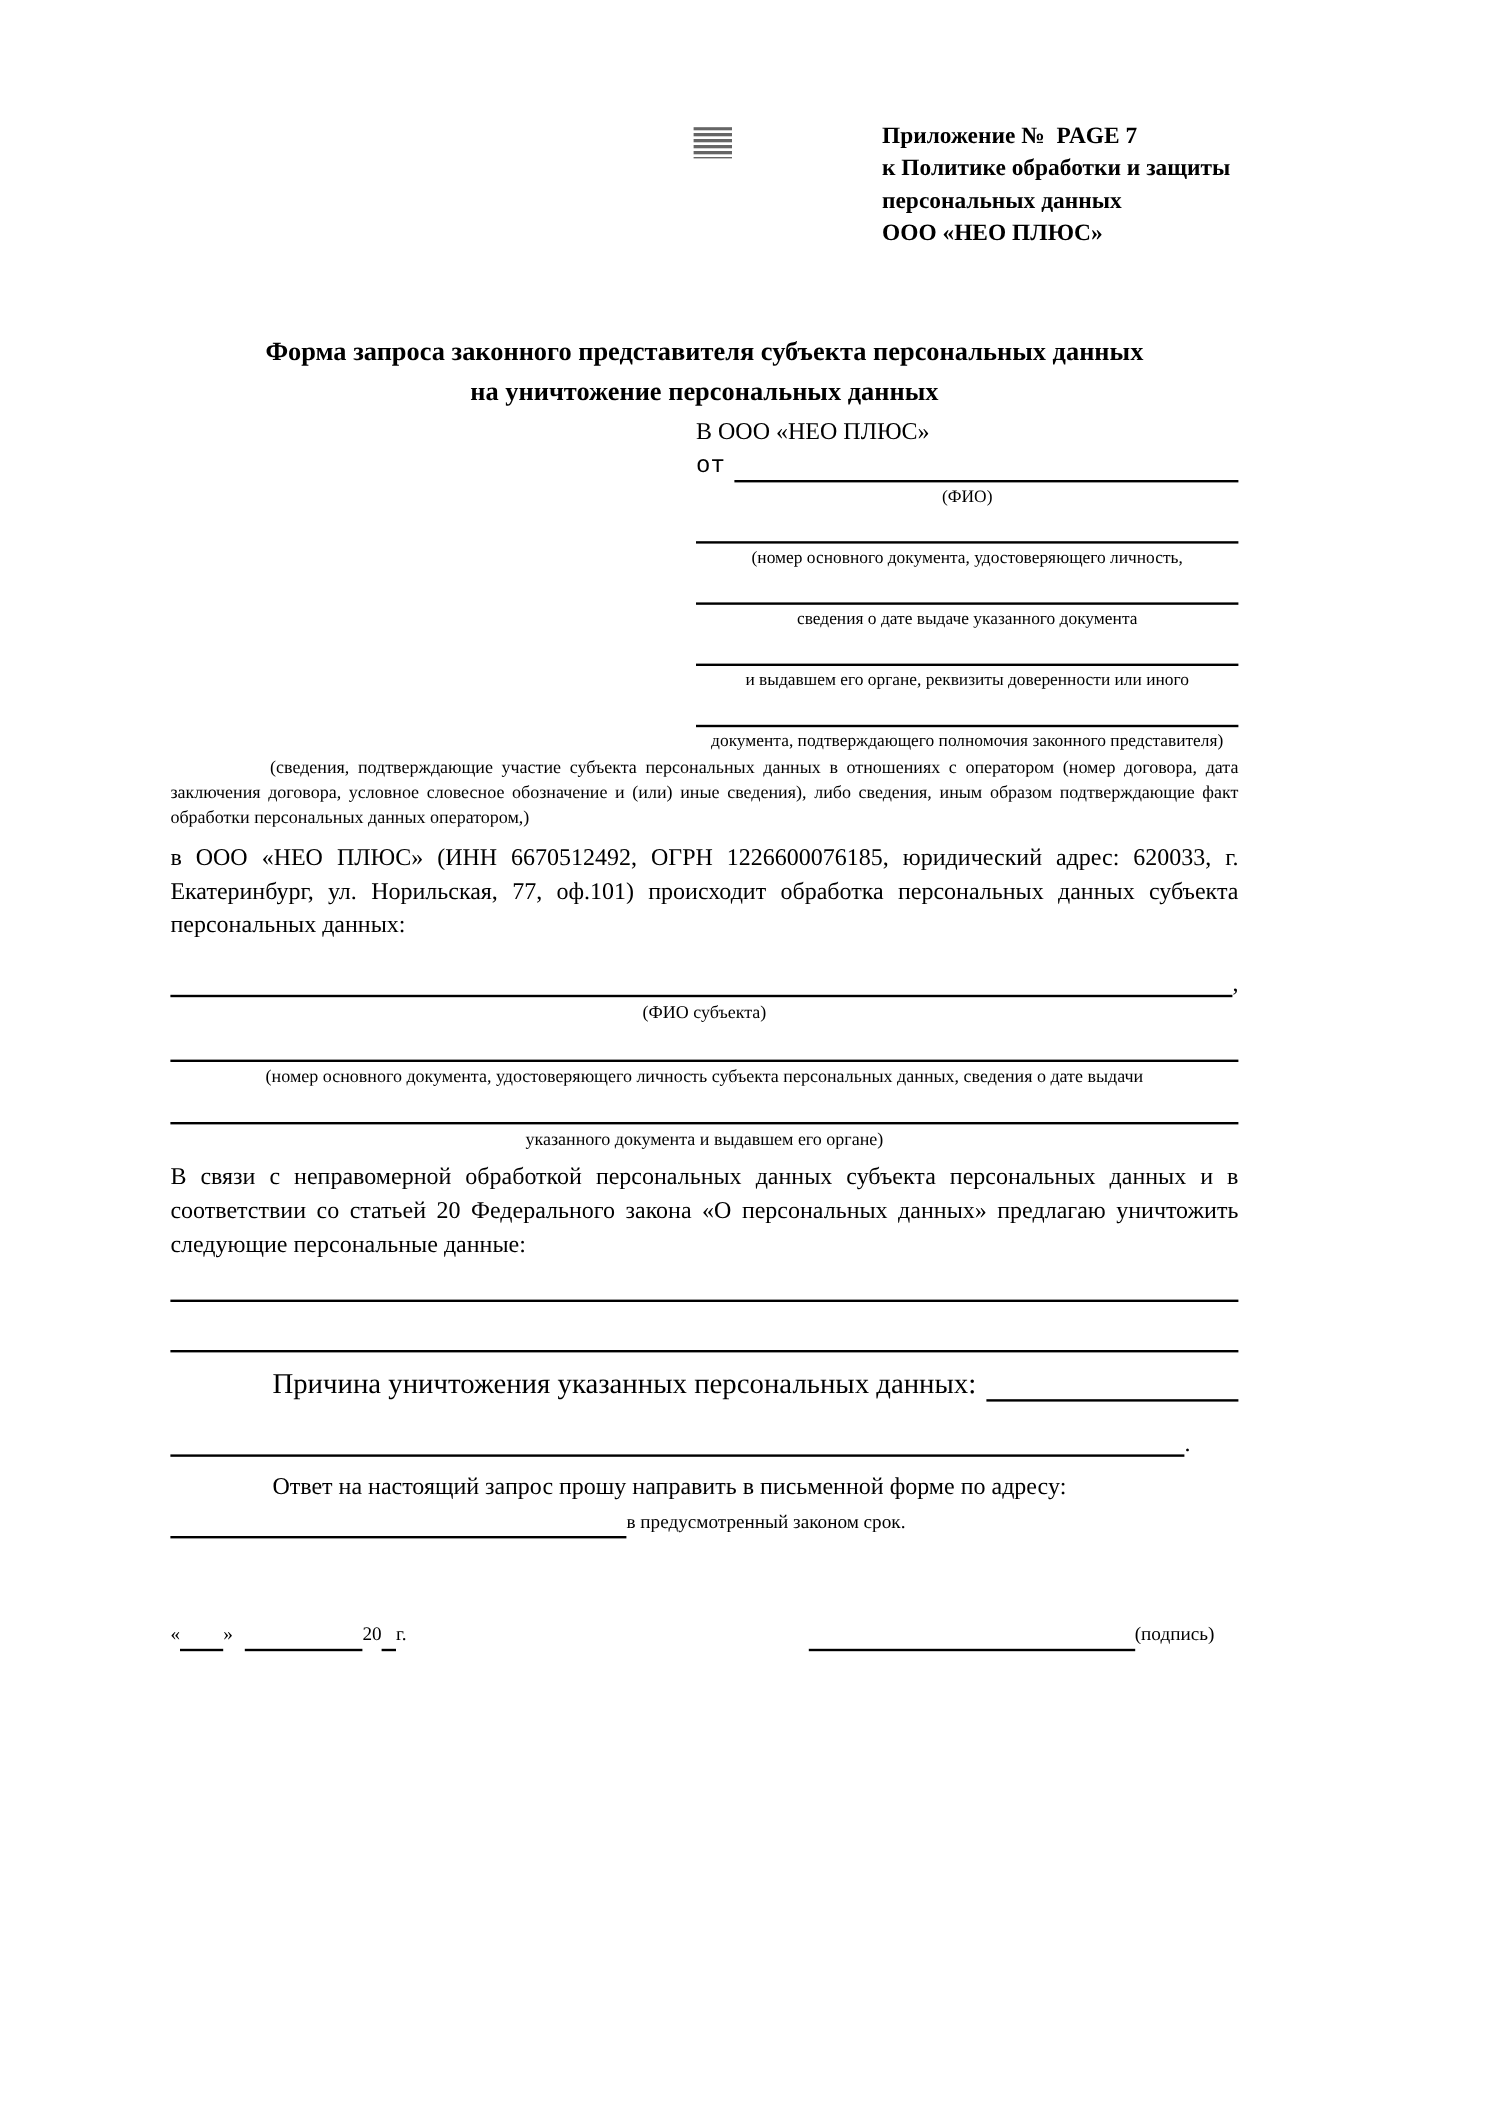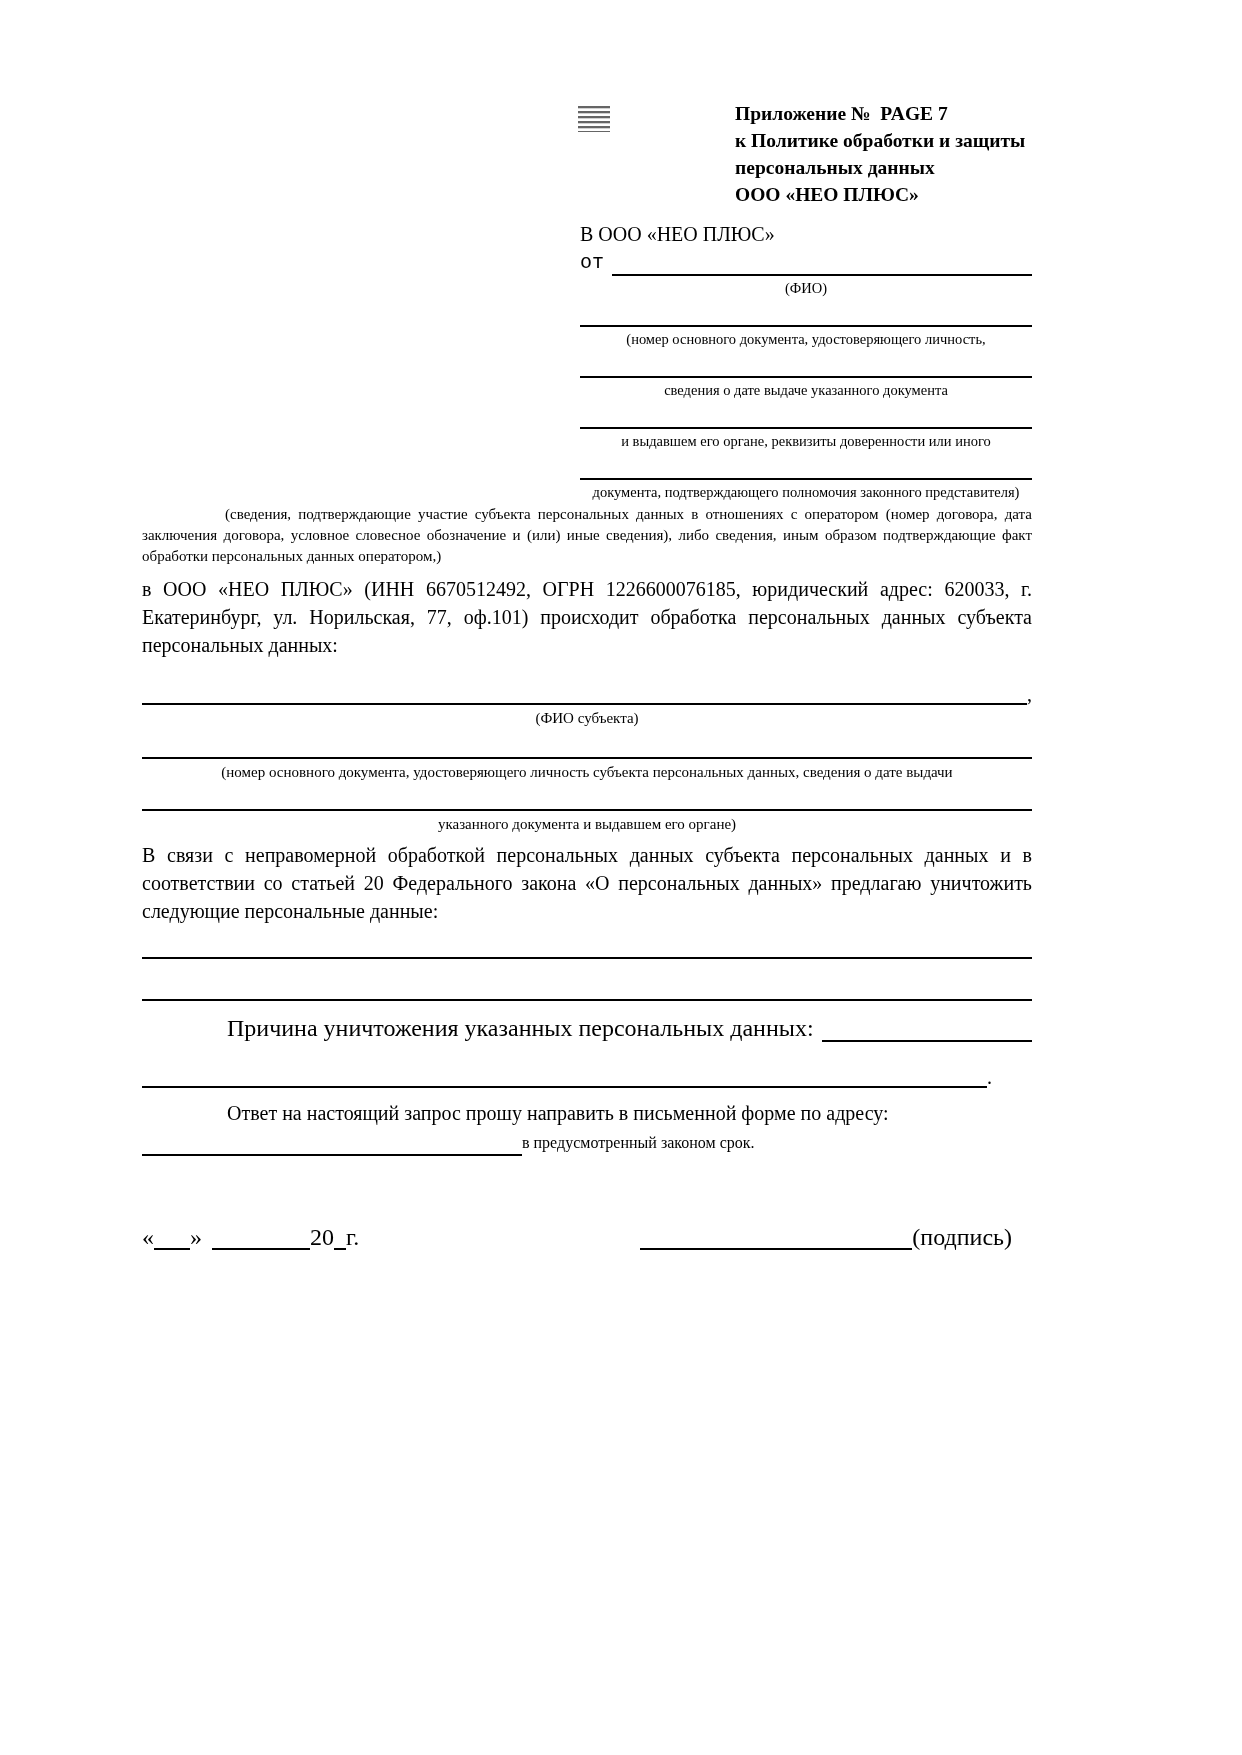--- a/index.html
+++ b/index.html
@@ -36,40 +36,44 @@
   .mt24 { margin-top:24px; } .mt28 { margin-top:28px; } .mt30 { margin-top:30px; }
   .mt32 { margin-top:32px; } .mt40 { margin-top:40px; }
   .cap-wide { text-align:center; font-size:15px; line-height:18px; margin-top:4px; }
   .reason-row { display:flex; align-items:flex-end; margin-top:14px; font-size:24px; line-height:27px; }
   .reason-row .label { margin-left:85px; white-space:nowrap; padding-right:8px; }
   .period-row { display:flex; align-items:flex-end; margin-top:24px; padding-right:40px; font-size:20px; line-height:22px; }
   .reply-line { font-size:20px; line-height:27px; margin-top:12px; text-indent:85px; }
   .reply-row { display:flex; align-items:flex-end; font-size:16px; line-height:26px; margin-top:3px; }
   .reply-row .addr-line { width:380px; border-bottom:2px solid #000; }
   
-  .footer { display:flex; justify-content:space-between; align-items:flex-end; margin-top:68px; padding-right:20px; font-size:24px; line-height:26px;gap:24px; }
+  .footer { display:flex; justify-content:space-between; align-items:flex-end; margin-top:68px; padding-right:20px; font-size:16px; line-height:26px;gap:24px; }
   .u { display:inline-block; border-bottom:2px solid #000; height:20px; vertical-align:bottom; }
   .u-day { width:36px; } .u-month { width:98px; margin-left:10px; } .u-year { width:12px; }
   .sig-line { display:inline-block; width:272px; border-bottom:2px solid #000; height:20px; vertical-align:bottom; }
 </style>
 </head>
 <body>
 
 <div class="page">
 
   <div class="header-row">
     <span class="field-artifact"></span>
     <div class="header-block">
       <div>Приложение №  PAGE 7</div>
       <div>к Политике обработки и защиты</div>
       <div>персональных данных</div>
       <div>ООО «НЕО ПЛЮС»</div>
     </div>
   </div>
 
+  <h1 class="title">
+    <div>Форма запроса законного представителя субъекта персональных данных</div>
+    <div>на уничтожение персональных данных</div>
+  </h1>
 
   <div class="addressee">
     <div>В ООО «НЕО ПЛЮС»</div>
     <div class="from-row">
       <span class="label">от</span>
       <span class="fill"></span>
     </div>
     <div class="cap">(ФИО)</div>
 
     <div class="blank"></div>

